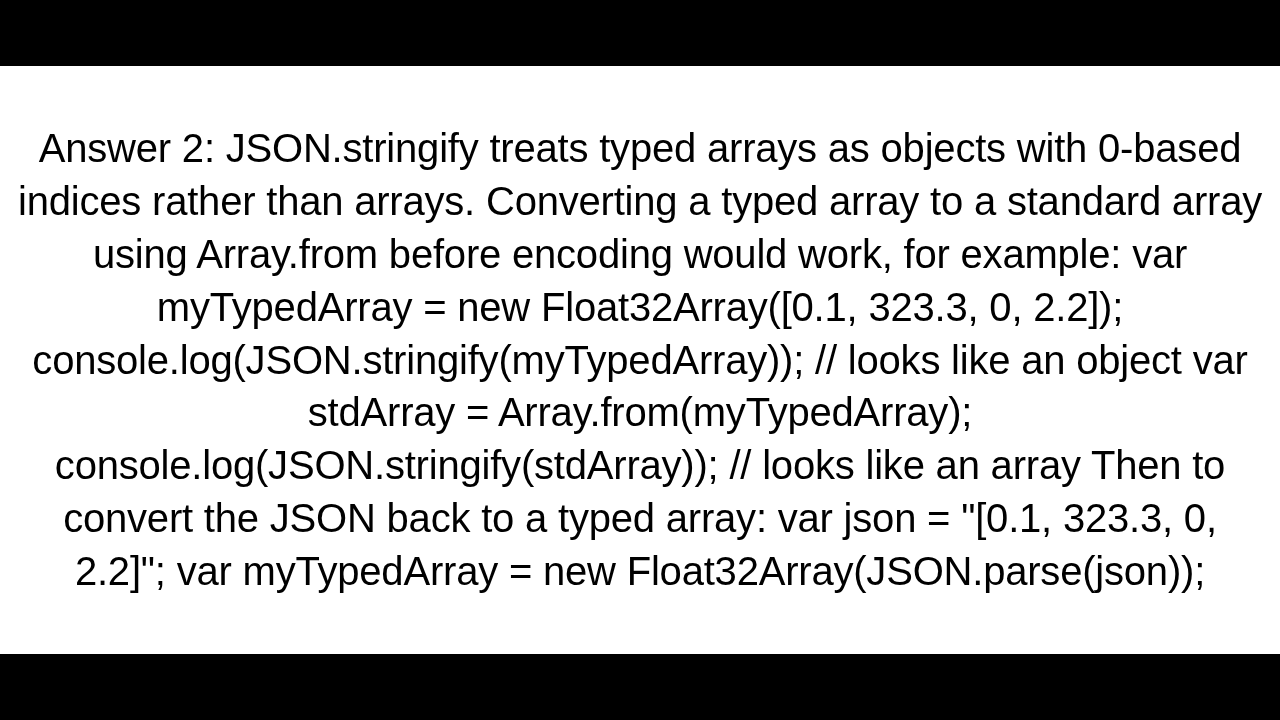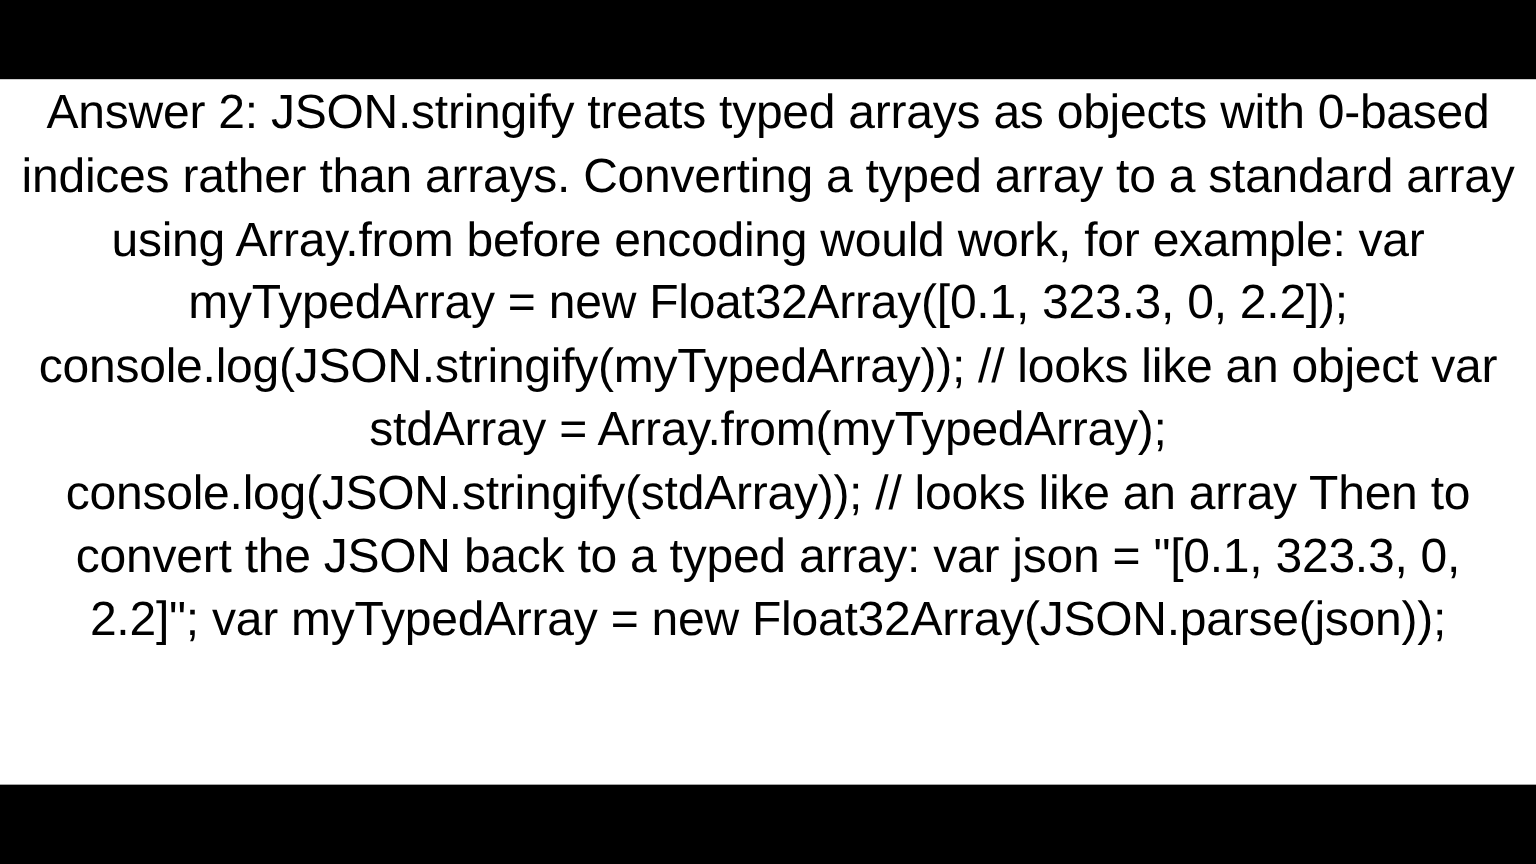--- a/index.html
+++ b/index.html
@@ -23,20 +23,21 @@
     .black-bar-bottom {
       width: 100%;
       height: 66px;
       background: #000000;
     }
     .content-area {
       width: 100%;
       flex: 1;
       background: #ffffff;
       display: flex;
+      align-items: center;
       justify-content: center;
       padding: 2px 16px;
     }
     .text-content {
       font-family: Arial, Helvetica, sans-serif;
       font-size: 40px;
       line-height: 1.32;
       color: #000000;
       text-align: center;
       font-weight: 400;

